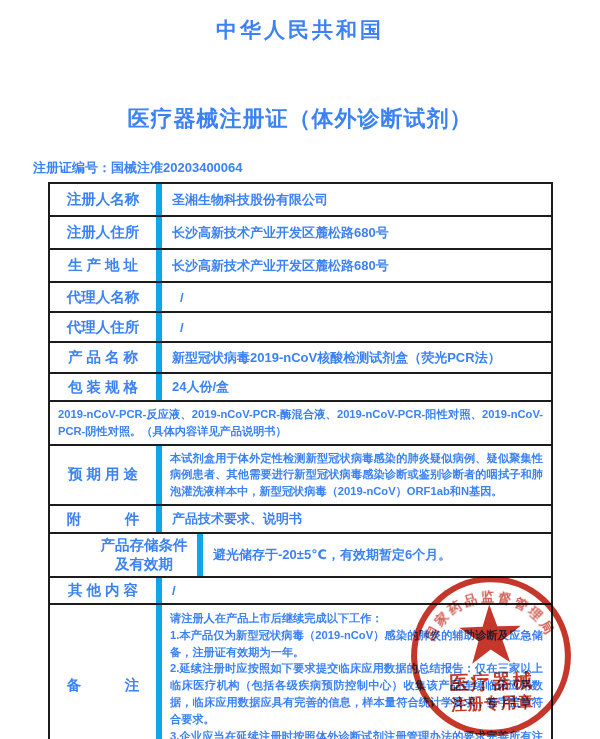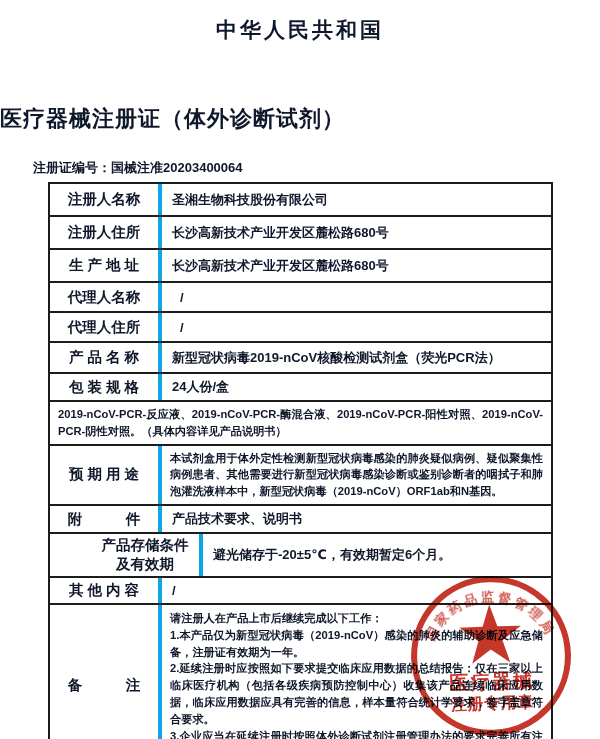--- a/index.html
+++ b/index.html
@@ -1,48 +1,49 @@
 <!DOCTYPE html>
 <html><head>
 <meta charset="utf-8">
 <style>
   html,body{margin:0;padding:0;background:#ffffff;}
   .page{
     position:relative;
     width:600px;height:739px;
     background:#ffffff;
     font-family:"Liberation Sans","DejaVu Sans",sans-serif;
-    color:#0f172a;
+    color:#3b82f6;
     overflow:hidden;
   }
   .title-country{
     margin:0;padding-top:16px;
     text-align:center;
     font-size:21px;font-weight:bold;letter-spacing:3px;
   }
   .title-doc{
     margin:0;padding-top:60px;
+    text-align:center;
     font-size:22px;font-weight:bold;letter-spacing:1px;
   }
   .cert-line{
     margin:25px 0 5px 33px;
     font-size:13px;font-weight:bold;
   }
   .reg-table{
     margin-left:48px;
     width:505px;
     border:2px solid #1c1c1c;
     box-sizing:border-box;
   }
   .row{display:flex;}
   .row + .row{border-top:2px solid #1c1c1c;}
   .cell{box-sizing:border-box;}
   .label{
     width:112px;
-    border-right:4px solid #0ea5e9;
+    border-right:6px solid #0ea5e9;
     display:flex;align-items:center;justify-content:center;
     text-align:center;
     font-weight:bold;font-size:14.5px;line-height:1.3;
     padding:2px 5px;
   }
   .value{
     flex:1;
     display:flex;align-items:center;
     padding:3px 10px;
     font-size:13px;font-weight:600;

